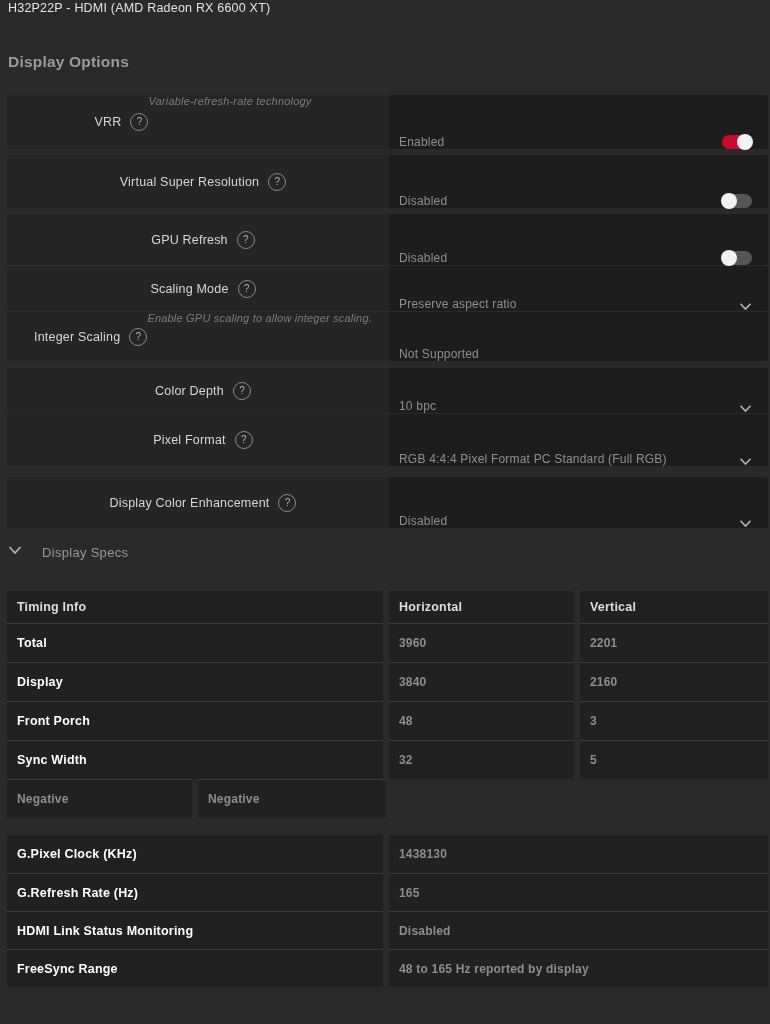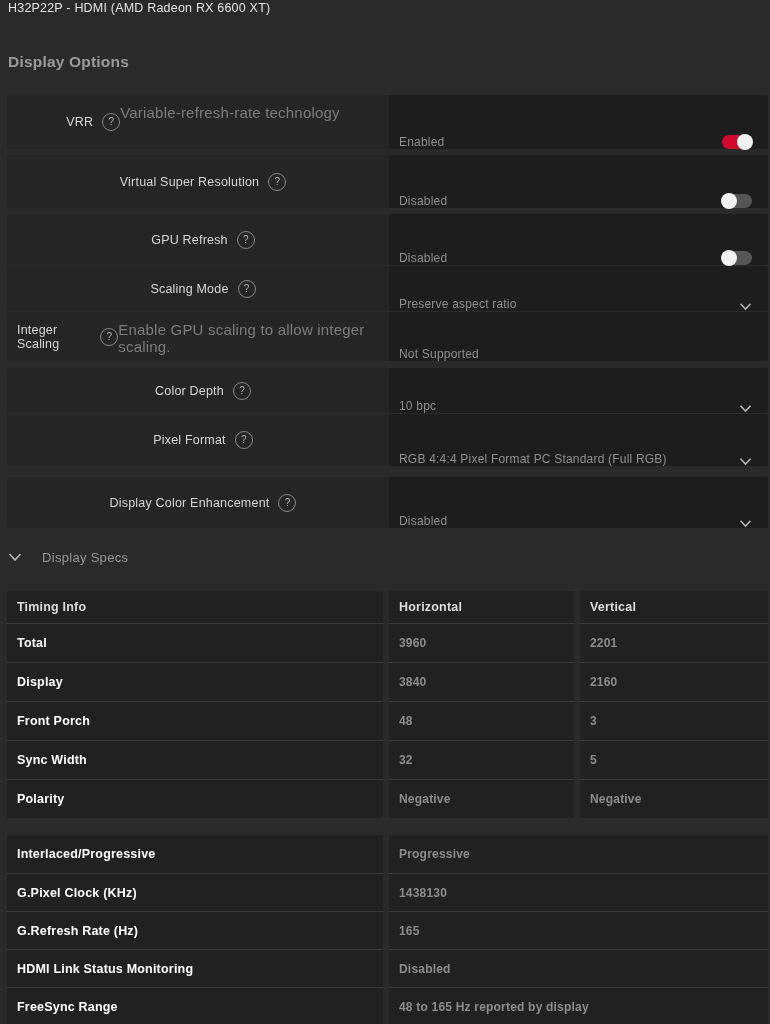--- a/index.html
+++ b/index.html
@@ -24,40 +24,40 @@
     width:382px;background:#252525;border-radius:2px;
     display:flex;flex-direction:row;justify-content:center;
     padding-left:10px;
   }
   .value-cell{
     width:379px;background:#1d1d1d;border-radius:2px;
     display:flex;align-items:flex-end;padding-left:10px;padding-right:14px;
   }
   .label-line{display:flex;align-items:center;}
   .opt-label{font-size:12.5px;color:#d6d6d6;letter-spacing:.2px;}
-  .opt-sublabel{font-size:15px;color:#7d7d7d;margin-top:9px;letter-spacing:.2px;}
+  .opt-sublabel{font-size:11px;color:#7d7d7d;margin-top:0;letter-spacing:.2px;font-style:italic;}
   .opt-value{font-size:12px;color:#8f8f8f;flex:1;letter-spacing:.2px;}
   .help{
     width:16px;height:16px;margin-left:9px;flex:none;
     border:1px solid #878787;border-radius:50%;
     display:inline-flex;align-items:center;justify-content:center;
     font-size:10px;color:#b3b3b3;line-height:1;
   }
   
   .toggle{position:relative;width:30px;height:14px;border-radius:7px;flex:none;margin-right:2px;}
   .toggle .knob{position:absolute;top:-1px;width:16px;height:16px;border-radius:50%;background:#f2f2f2;}
   .toggle.on{background:var(--accent,#cd0a2d);}
   .toggle.on .knob{right:-1px;}
   .toggle.off{background:#555555;}
   .toggle.off .knob{left:-1px;}
   .chev{flex:none;margin-right:2px;display:block;}
   
   .specs-header{
     position:absolute;top:545px;left:8px;height:24px;
-    display:flex;align-items:center;color:#989898;
+    display:flex;color:#989898;
   }
   .specs-header .txt{font-size:13px;margin-left:20px;letter-spacing:.3px;}
   
   .spec-table{position:absolute;left:7px;width:761px;}
   .trow{display:flex;width:761px;}
   .tcell{
     box-sizing:border-box;background:#212121;
     display:flex;align-items:center;padding-left:10px;font-weight:bold;
   }
   .trow + .trow .tcell{border-top:1px solid #3c3c3c;}
@@ -226,32 +226,27 @@
       <div class="tcell c1 tl">Front Porch</div>
       <div class="tcell c2 tv">48</div>
       <div class="tcell c3 tv">3</div>
     </div>
     <div class="trow">
       <div class="tcell c1 tl">Sync Width</div>
       <div class="tcell c2 tv">32</div>
       <div class="tcell c3 tv">5</div>
     </div>
     <div class="trow">
-      <div class="tcell c1 tl">Polarity</div>
       <div class="tcell c2 tv">Negative</div>
       <div class="tcell c3 tv">Negative</div>
     </div>
   </div>
 
   <div class="spec-table t2" style="top:835px;">
     <div class="trow">
-      <div class="tcell c1 tl">Interlaced/Progressive</div>
-      <div class="tcell c2w tv">Progressive</div>
-    </div>
-    <div class="trow">
       <div class="tcell c1 tl">G.Pixel Clock (KHz)</div>
       <div class="tcell c2w tv">1438130</div>
     </div>
     <div class="trow">
       <div class="tcell c1 tl">G.Refresh Rate (Hz)</div>
       <div class="tcell c2w tv">165</div>
     </div>
     <div class="trow">
       <div class="tcell c1 tl">HDMI Link Status Monitoring</div>
       <div class="tcell c2w tv">Disabled</div>

